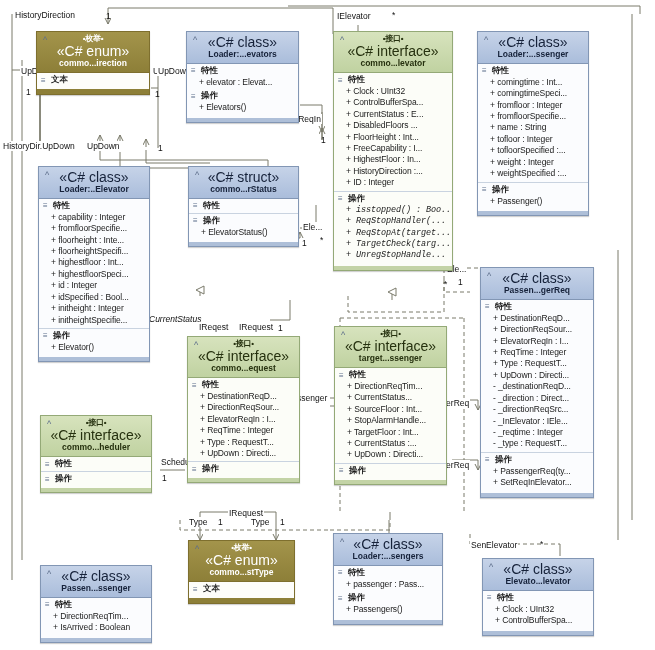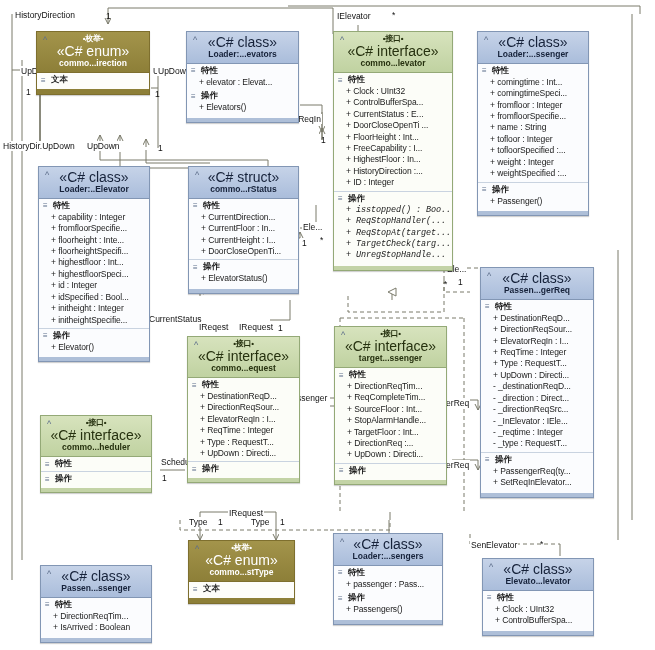--- a/index.html
+++ b/index.html
@@ -190,21 +190,21 @@
 
   <div class="elabel" style="left:157px;top:66px;">UpDown</div>
 
   <div class="elabel" style="left:2px;top:141px;">HistoryDir.UpDown</div>
   <div class="elabel" style="left:86px;top:141px;">UpDown</div>
   <div class="mult" style="left:158px;top:144px;">1</div>
 
   <div class="elabel" style="left:266px;top:114px;">ElevatorReqIn</div>
   <div class="mult" style="left:321px;top:136px;">1</div>
 
-  <div class="elabel" style="left:148px;top:314px;">CurrentStatus</div>
+  <div class="elabel" style="left:148px;top:314px;font-style:italic;">CurrentStatus</div>
   <div class="mult" style="left:302px;top:239px;">1</div>
   <div class="mult" style="left:320px;top:236px;">*</div>
 
   <div class="elabel" style="left:198px;top:322px;">IReqest</div>
   <div class="elabel" style="left:238px;top:322px;">IRequest</div>
   <div class="mult" style="left:278px;top:324px;">1</div>
 
   <div class="elabel" style="left:302px;top:222px;">Ele...</div>
   <div class="elabel" style="left:446px;top:264px;">Ele...</div>
   <div class="mult" style="left:444px;top:280px;">*</div>
@@ -277,21 +277,21 @@
     </div>
     <div class="body">
       <div class="sect">
           <span class="exp">≡</span>
           <span>特性</span>
         </div>
       <ul class="mem">
         <li>+ Clock : UInt32</li>
         <li>+ ControlBufferSpa...</li>
         <li>+ CurrentStatus : E...</li>
-        <li>+ DoorCloseOpenTi ...</li>
+        <li>+ DisabledFloors ...</li>
         <li>+ FloorHeight : Int...</li>
         <li>+ FreeCapability : I...</li>
         <li>+ HighestFloor : In...</li>
         <li>+ HistoryDirection :...</li>
         <li>+ ID : Integer</li>
       </ul>
       <div class="divider"></div>
       <div class="sect">
           <span class="exp">≡</span>
           <span>操作</span>
@@ -377,26 +377,20 @@
     <div class="hdr">
       <span class="chev">^</span>
       <div class="kw2">«C# struct»</div>
       <div class="nm">commo...rStatus</div>
     </div>
     <div class="body">
       <div class="sect">
           <span class="exp">≡</span>
           <span>特性</span>
         </div>
-      <ul class="mem">
-        <li>+ CurrentDirection...</li>
-        <li>+ CurrentFloor : In...</li>
-        <li>+ CurrentHeight : I...</li>
-        <li>+ DoorCloseOpenTi...</li>
-      </ul>
       <div class="divider"></div>
       <div class="sect">
           <span class="exp">≡</span>
           <span>操作</span>
         </div>
       <ul class="mem">
         <li>+ ElevatorStatus()</li>
       </ul>
     </div>
   </div>
@@ -473,25 +467,25 @@
       <div class="kw2">«C# interface»</div>
       <div class="nm">target...ssenger</div>
     </div>
     <div class="body">
       <div class="sect">
           <span class="exp">≡</span>
           <span>特性</span>
         </div>
       <ul class="mem">
         <li>+ DirectionReqTim...</li>
-        <li>+ ReqCompleteTim...</li>
+        <li>+ CurrentStatus...</li>
         <li>+ SourceFloor : Int...</li>
         <li>+ StopAlarmHandle...</li>
         <li>+ TargetFloor : Int...</li>
-        <li>+ DirectionReq :...</li>
+        <li>+ CurrentStatus :...</li>
         <li>+ UpDown : Directi...</li>
       </ul>
       <div class="divider"></div>
       <div class="sect">
           <span class="exp">≡</span>
           <span>操作</span>
         </div>
     </div>
   </div>
 

